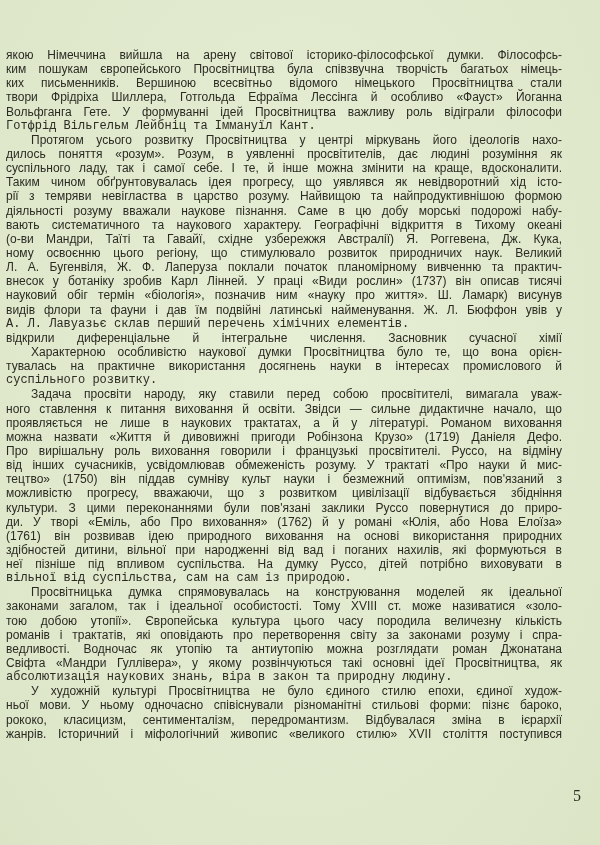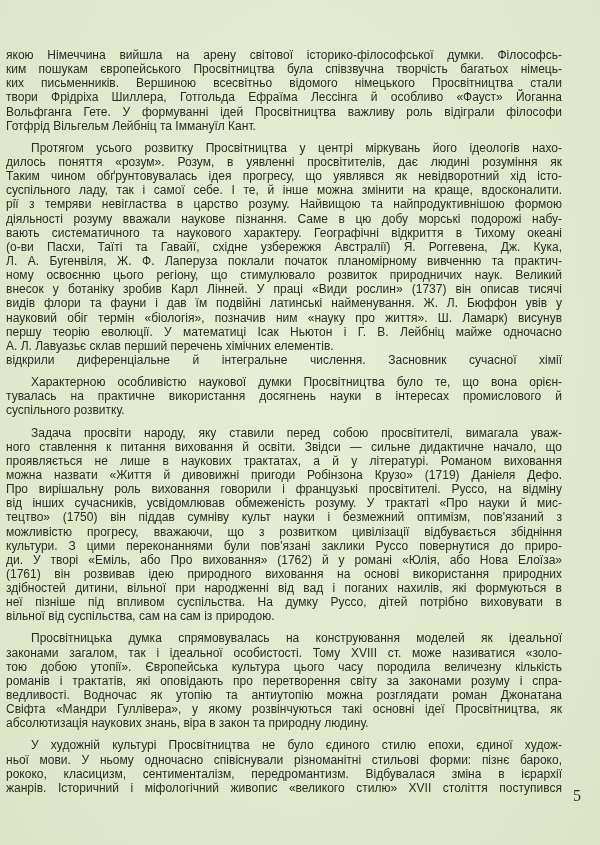--- a/index.html
+++ b/index.html
@@ -12,22 +12,22 @@
   }
   .page { position: relative; width: 600px; height: 845px; }
   .text-block {
     position: absolute; left: 6px; top: 48px; width: 556px;
     font-size: 12px; line-height: 14.15px;
   }
   .line {
     display: block; white-space: nowrap;
     text-align: justify; text-align-last: justify; height: 14.15px;
   }
-  .line.last { text-align-last: left; }
-  .line.indent { padding-left: 25px; margin-top: 8px; }
+  .line.last { text-align-last: left; font-family: Liberation Mono, monospace; }
+  .line.indent { padding-left: 25px; }
   .page-number {
     position: absolute; left: 573px; top: 787px;
     font-family: "Liberation Serif", serif; font-size: 16px; color: #2b2b24;
   }
 </style>
 </head>
 <body>
 
 <div class="page">
   <div class="text-block" id="text-block">
@@ -35,32 +35,31 @@
         <span class="line">якою Німеччина вийшла на арену світової історико-філософської думки. Філософсь-</span>
         <span class="line">ким пошукам європейського Просвітництва була співзвучна творчість багатьох німець-</span>
         <span class="line">ких письменників. Вершиною всесвітньо відомого німецького Просвітництва стали</span>
         <span class="line">твори Фрідріха Шиллера, Готгольда Ефраїма Лессінга й особливо «Фауст» Йоганна</span>
         <span class="line">Вольфганга Гете. У формуванні ідей Просвітництва важливу роль відіграли філософи</span>
         <span class="line last">Готфрід Вільгельм Лейбніц та Іммануїл Кант.</span>
       </div>
       <div class="paragraph">
         <span class="line indent">Протягом усього розвитку Просвітництва у центрі міркувань його ідеологів нахо-</span>
         <span class="line">дилось поняття «розум». Розум, в уявленні просвітителів, дає людині розуміння як</span>
+        <span class="line">суспільного ладу, так і самої себе. І те, й інше можна змінити на краще, вдосконалити.</span>
         <span class="line">Таким чином обґрунтовувалась ідея прогресу, що уявлявся як невідворотний хід істо-</span>
-        <span class="line">суспільного ладу, так і самої себе. І те, й інше можна змінити на краще, вдосконалити.</span>
         <span class="line">рії з темряви невігластва в царство розуму. Найвищою та найпродуктивнішою формою</span>
         <span class="line">діяльності розуму вважали наукове пізнання. Саме в цю добу морські подорожі набу-</span>
         <span class="line">вають систематичного та наукового характеру. Географічні відкриття в Тихому океані</span>
-        <span class="line">(о-ви Пасхи, Таїті та Гавайї, східне узбережжя Австралії) Я. Роггевена, Дж. Кука,</span>
+        <span class="line">(о-ви Мандри, Таїті та Гавайї, східне узбережжя Австралії) Я. Роггевена, Дж. Кука,</span>
+        <span class="line">ному освоєнню цього регіону, що стимулювало розвиток природничих наук. Великий</span>
         <span class="line">Л. А. Бугенвіля, Ж. Ф. Лаперуза поклали початок планомірному вивченню та практич-</span>
-        <span class="line">ному освоєнню цього регіону, що стимулювало розвиток природничих наук. Великий</span>
         <span class="line">внесок у ботаніку зробив Карл Лінней. У праці «Види рослин» (1737) він описав тисячі</span>
+        <span class="line">науковий обіг термін «біологія», позначив ним «науку про життя». Ш. Ламарк) висунув</span>
         <span class="line">видів флори та фауни і дав їм подвійні латинські найменування. Ж. Л. Бюффон увів у</span>
-        <span class="line">науковий обіг термін «біологія», позначив ним «науку про життя». Ш. Ламарк) висунув</span>
-        <span class="line">першу теорію еволюції. У математиці Ісак Ньютон і Г. В. Лейбніц майже одночасно</span>
         <span class="line last">А. Л. Лавуазьє склав перший перечень хімічних елементів.</span>
         <span class="line">відкрили диференціальне й інтегральне числення. Засновник сучасної хімії</span>
       </div>
       <div class="paragraph">
         <span class="line indent">Характерною особливістю наукової думки Просвітництва було те, що вона орієн-</span>
         <span class="line">тувалась на практичне використання досягнень науки в інтересах промислового й</span>
         <span class="line last">суспільного розвитку.</span>
       </div>
       <div class="paragraph">
         <span class="line indent">Задача просвіти народу, яку ставили перед собою просвітителі, вимагала уваж-</span>

